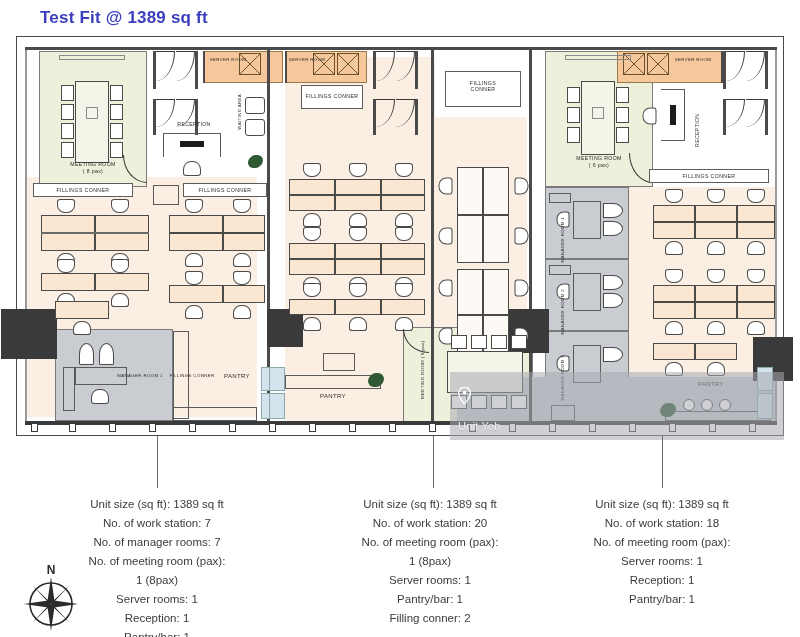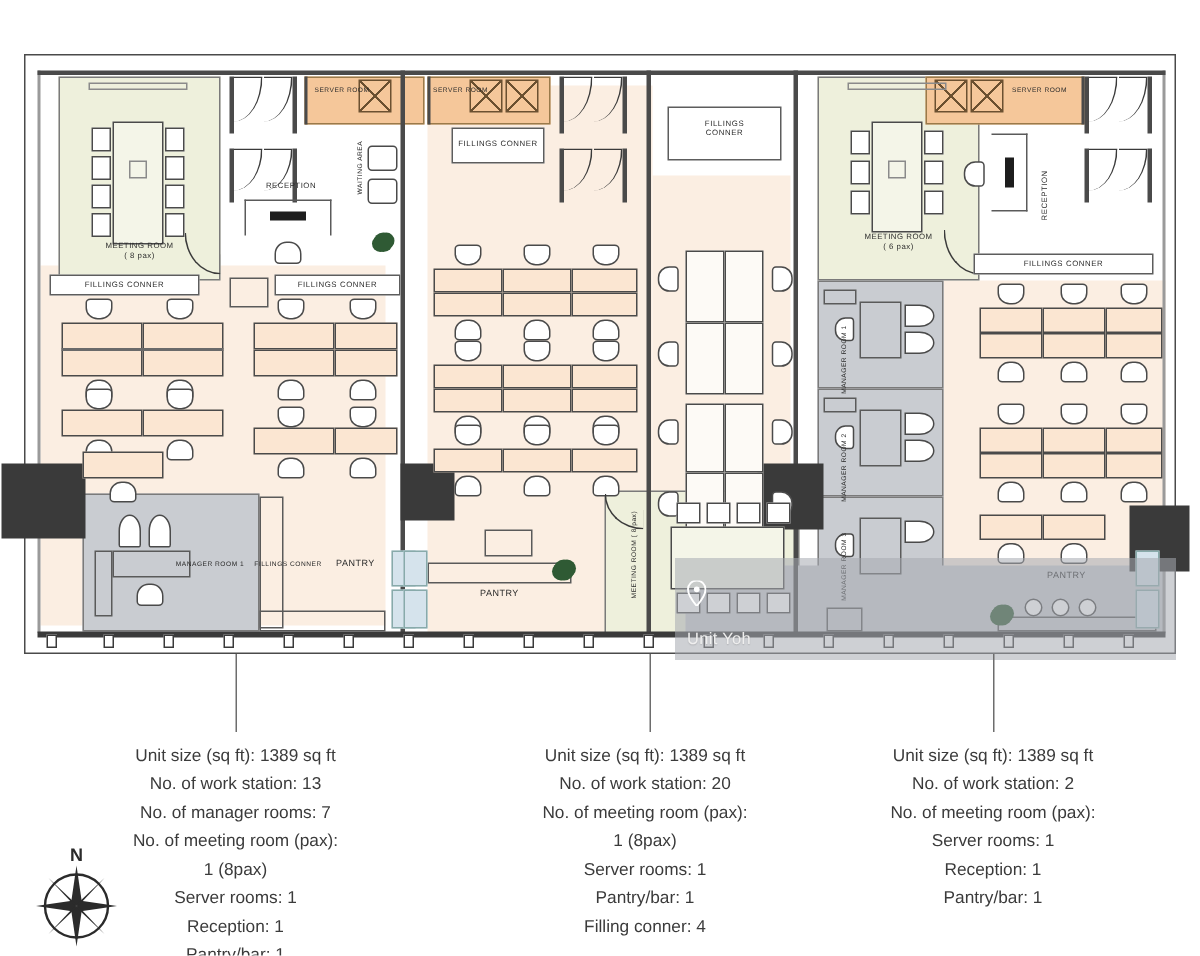--- a/index.html
+++ b/index.html
@@ -155,20 +155,21 @@
   .stats div { white-space:nowrap; }
 
   
   #compass { position:absolute; left:20px; top:560px; width:62px; height:72px; }
 </style>
 </head>
 <body>
 
 <div id="root">
 
+  <div id="title">Test Fit @ 1389 sq ft</div>
 
   <div id="plan">
 
     <div class="zone fill-peach" style="left:10px; top:140px; width:230px; height:240px;"></div>
     <div class="zone fill-peach" style="left:268px; top:20px; width:150px; height:365px;"></div>
     <div class="zone fill-peach" style="left:418px; top:80px; width:92px; height:260px;"></div>
     <div class="zone fill-peach" style="left:612px; top:150px; width:148px; height:195px;"></div>
 
     <div class="zone fill-green" style="left:22px; top:14px; width:108px; height:136px; border:1.2px solid #7a7a7a;"></div>
 
@@ -513,42 +514,42 @@
     </svg>
   </div>
   <div id="wm-sub">Unit Yoh</div>
 
   <div class="leader" style="left:157px; top:436px; height:52px;"></div>
   <div class="leader" style="left:433px; top:436px; height:52px;"></div>
   <div class="leader" style="left:662px; top:436px; height:52px;"></div>
 
   <div class="stats" style="left:62px; top:495px; width:190px;">
     <div>Unit size (sq ft): 1389 sq ft</div>
-    <div>No. of work station: 13</div>
+    <div>No. of work station: 7</div>
     <div>No. of manager rooms: 7</div>
     <div>No. of meeting room (pax):</div>
     <div>1 (8pax)</div>
     <div>Server rooms: 1</div>
     <div>Reception: 1</div>
     <div>Pantry/bar: 1</div>
   </div>
 
   <div class="stats" style="left:330px; top:495px; width:200px;">
     <div>Unit size (sq ft): 1389 sq ft</div>
     <div>No. of work station: 20</div>
     <div>No. of meeting room (pax):</div>
     <div>1 (8pax)</div>
     <div>Server rooms: 1</div>
     <div>Pantry/bar: 1</div>
-    <div>Filling conner: 4</div>
+    <div>Filling conner: 2</div>
   </div>
 
   <div class="stats" style="left:562px; top:495px; width:200px;">
     <div>Unit size (sq ft): 1389 sq ft</div>
-    <div>No. of work station: 2</div>
+    <div>No. of work station: 18</div>
     <div>No. of meeting room (pax):</div>
     <div>Server rooms: 1</div>
     <div>Reception: 1</div>
     <div>Pantry/bar: 1</div>
   </div>
 
   <div id="compass">
     <svg viewBox="0 0 62 72" width="62" height="72">
       <text x="31" y="14" text-anchor="middle" font-family="Liberation Sans, sans-serif" font-size="12" font-weight="bold" fill="#2b2b2b">N</text>
       <circle cx="31" cy="44" r="21" fill="none" stroke="#2b2b2b" stroke-width="1.6"></circle>

